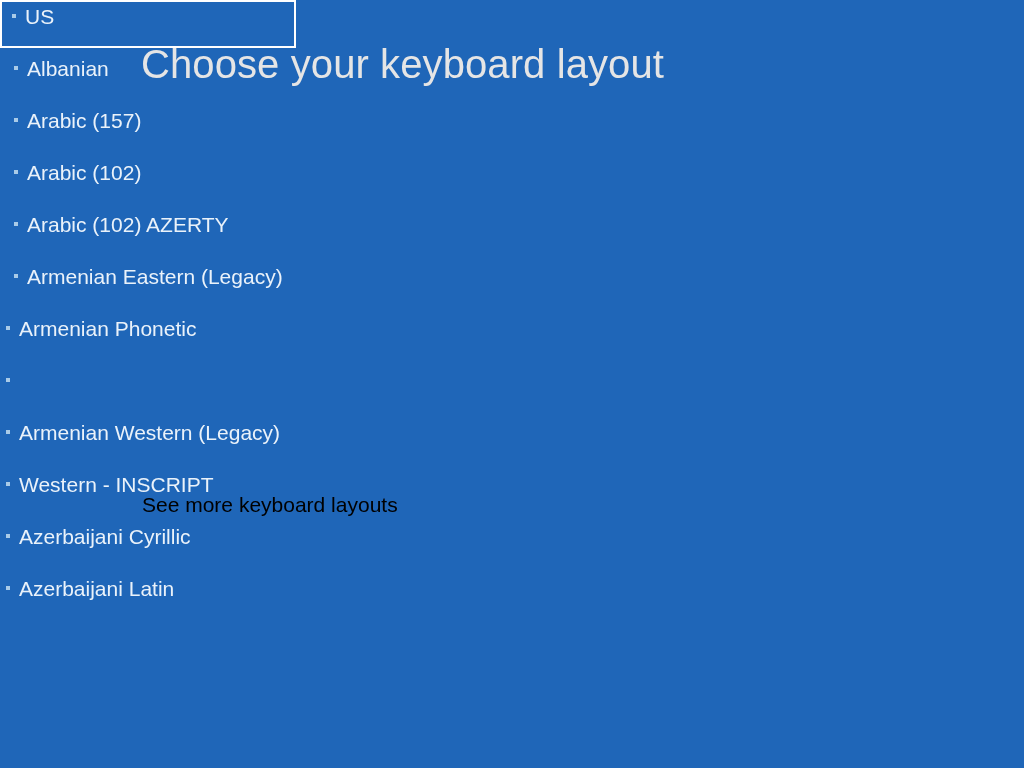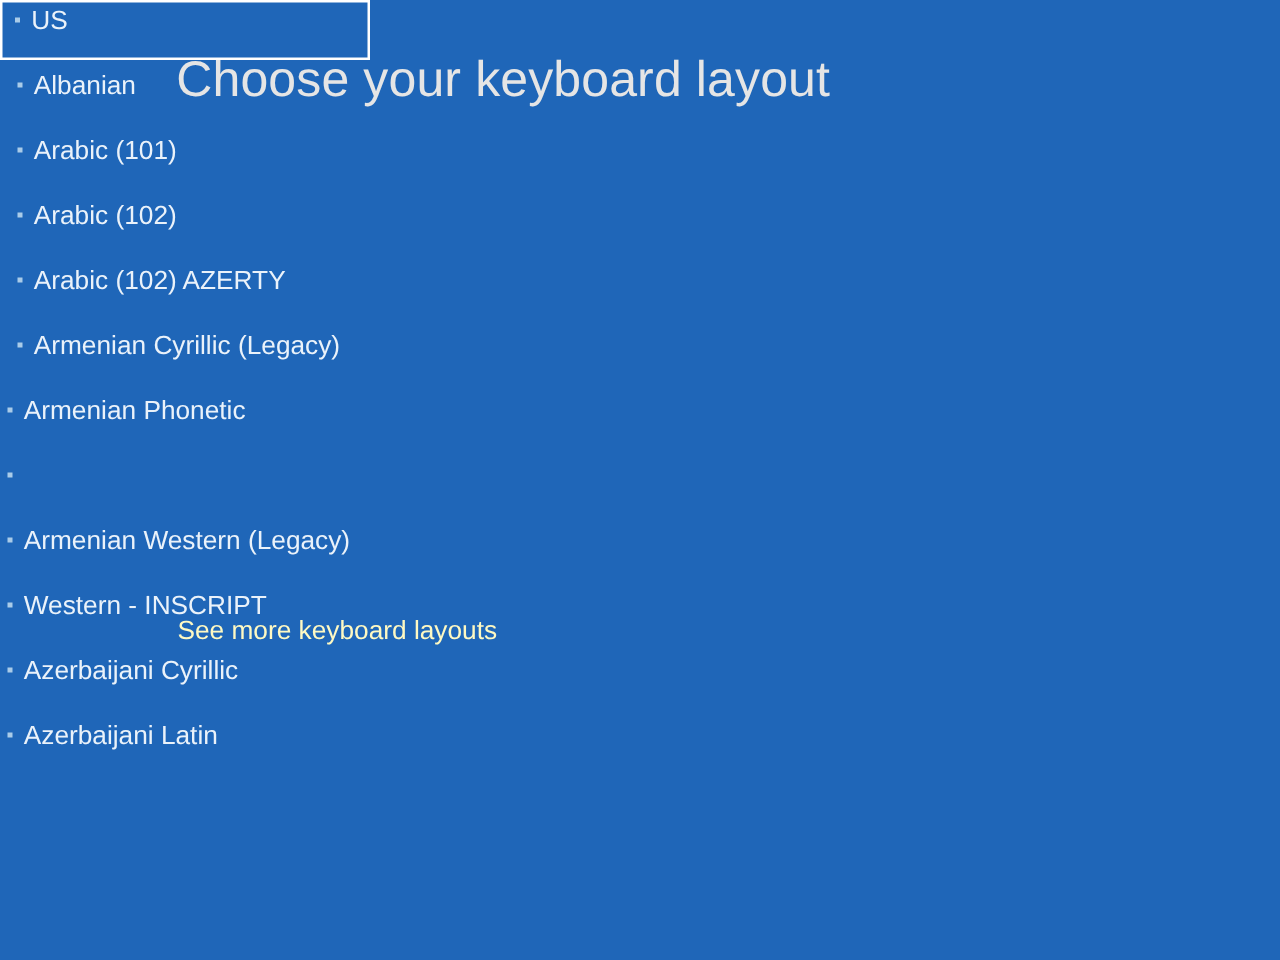--- a/index.html
+++ b/index.html
@@ -86,21 +86,21 @@
   #column-right .item-label { left: 17px; }
 
   
   #see-more-link {
     position: absolute;
     left: 142px;
     top: 492px;
     font-size: 21px;
     font-weight: 300;
     line-height: 26px;
-    color: #fef9c3;
+    color: #000000;
     white-space: nowrap;
     cursor: default;
   }
 </style>
 </head>
 <body>
 
 <div id="screen">
 
   <div id="page-title">Choose your keyboard layout</div>
@@ -109,33 +109,33 @@
       <div class="layout-item focused">
         <span class="bullet"></span>
         <span class="item-label">US</span>
       </div>
       <div class="layout-item">
         <span class="bullet"></span>
         <span class="item-label">Albanian</span>
       </div>
       <div class="layout-item">
         <span class="bullet"></span>
-        <span class="item-label">Arabic (101)</span>
+        <span class="item-label">Arabic (157)</span>
       </div>
       <div class="layout-item">
         <span class="bullet"></span>
         <span class="item-label">Arabic (102)</span>
       </div>
       <div class="layout-item">
         <span class="bullet"></span>
         <span class="item-label">Arabic (102) AZERTY</span>
       </div>
       <div class="layout-item">
         <span class="bullet"></span>
-        <span class="item-label">Armenian Cyrillic (Legacy)</span>
+        <span class="item-label">Armenian Eastern (Legacy)</span>
       </div>
     </div>
 
   <div id="column-right">
       <div class="layout-item">
         <span class="bullet"></span>
         <span class="item-label">Armenian Phonetic</span>
       </div>
       <div class="layout-item">
         <span class="bullet"></span>

